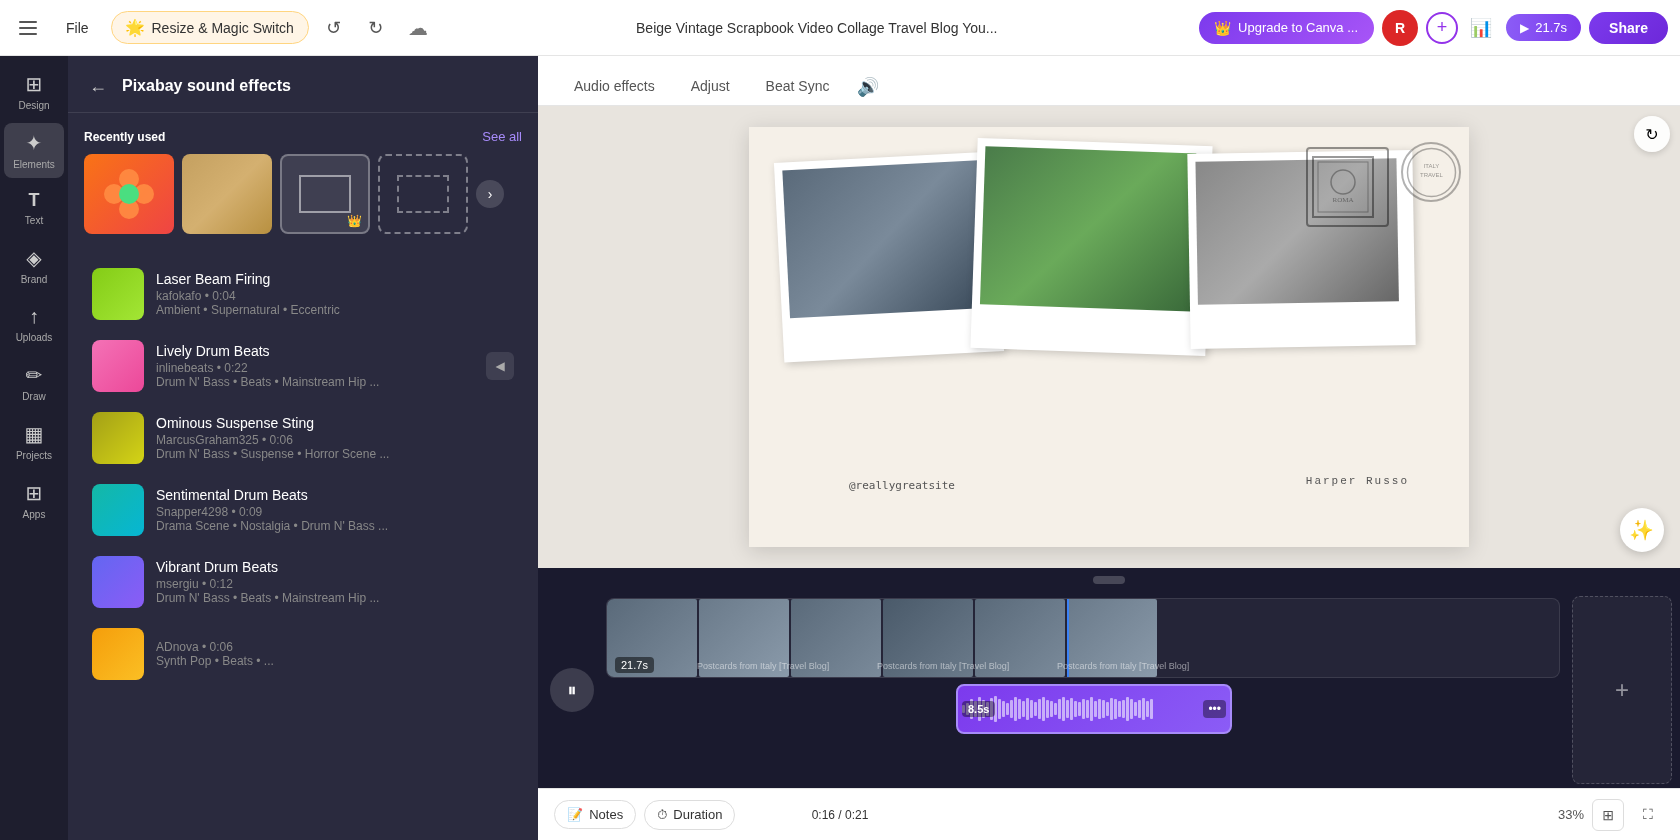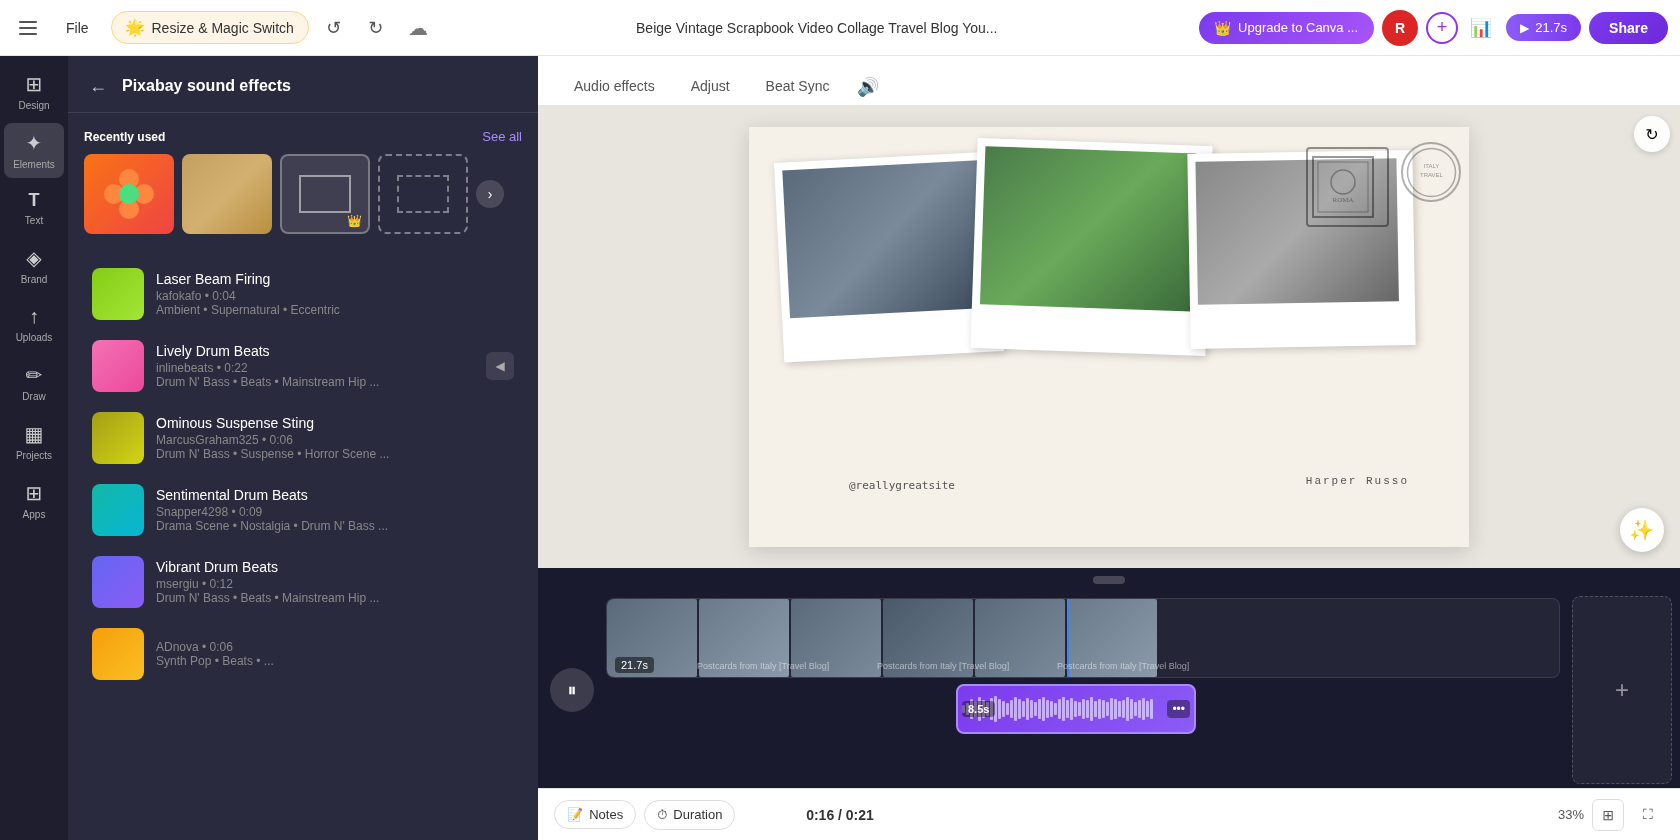--- a/index.html
+++ b/index.html
@@ -327,21 +327,21 @@
       top: 0; bottom: 0;
       width: 2px; background: #3b82f6;
       left: 460px;
     }
     .audio-track {
       height: 50px;
       border-radius: 8px;
       overflow: hidden;
       position: relative;
       margin-left: 350px;
-      width: 240px;
+      width: 276px;
       background: linear-gradient(135deg, #7c3aed, #8b5cf6);
       border: 2px solid #a78bfa;
     }
     .audio-waveform {
       width: 100%; height: 100%;
       display: flex; align-items: center; gap: 1px; padding: 4px;
       opacity: 0.8;
     }
     .waveform-bar {
       width: 3px; background: rgba(255,255,255,0.7); border-radius: 1px;
@@ -379,21 +379,21 @@
       flex-shrink: 0;
     }
     .bottom-left { display: flex; align-items: center; gap: 8px; }
     .bottom-notes-btn, .bottom-duration-btn {
       display: flex; align-items: center; gap: 6px;
       padding: 6px 12px; border: 1px solid #ddd; border-radius: 20px;
       background: #fff; cursor: pointer; font-size: 13px; color: #333;
     }
     .bottom-center {
       position: absolute; left: 50%; transform: translateX(-50%);
-      font-size: 14px; color: #333; font-weight: 700;
+      font-size: 12px; color: #333; font-weight: 400;
     }
     .bottom-right { display: flex; align-items: center; gap: 8px; }
     .zoom-controls { display: flex; align-items: center; gap: 4px; }
     .zoom-label { font-size: 13px; color: #555; }
     .view-toggle-btn {
       width: 32px; height: 32px; background: transparent; border: 1px solid #ddd;
       border-radius: 6px; cursor: pointer; font-size: 14px; color: #555;
       display: flex; align-items: center; justify-content: center;
     }
     .fullscreen-btn {

